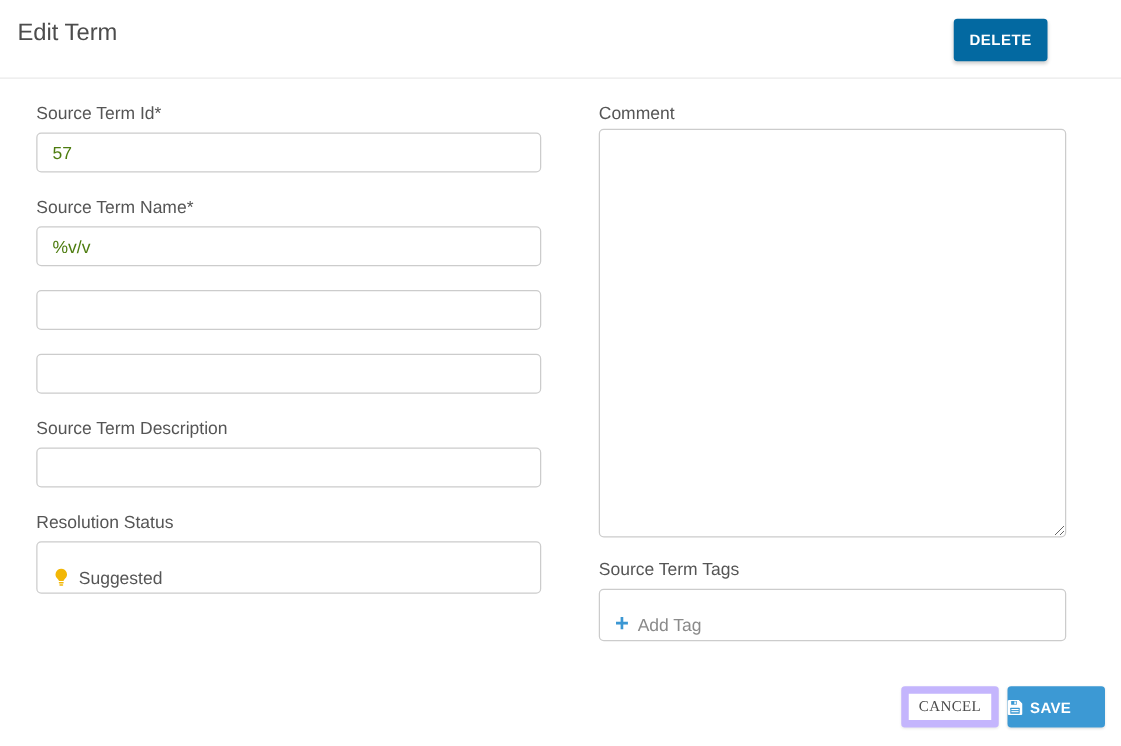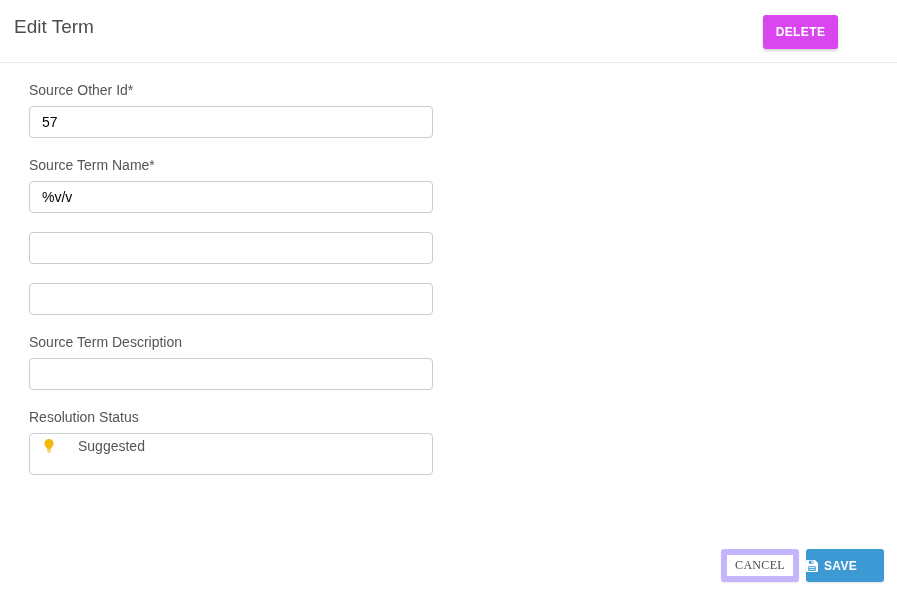--- a/index.html
+++ b/index.html
@@ -23,21 +23,21 @@
     font-weight: 400;
     color: #4c4c4c;
     text-align: right;
   }
   .btn-delete {
     position: absolute;
     top: 15px;
     right: 59px;
     width: 75px;
     height: 34px;
-    background: #d946ef;
+    background: #0369a1;
     color: #fff;
     border: none;
     border-radius: 3px;
     font-family: inherit;
     font-size: 12px;
     font-weight: 700;
     letter-spacing: 0.4px;
     cursor: pointer;
     box-shadow: 0 2px 3px rgba(0,0,0,0.18);
   }
@@ -68,31 +68,31 @@
     line-height: 17px;
     margin-bottom: 7px;
   }
   .text-input {
     display: block;
     width: 100%;
     height: 31px;
     padding: 15px 12px;
     font-family: inherit;
     font-size: 14px;
-    color: #000000;
+    color: #4d7c0f;
     border: 1px solid #ccc;
     border-radius: 4px;
     background: #fff;
     margin-bottom: 19px;
     outline: none;
   }
   .input-like {
     display: flex;
-    align-items: flex-end;
-    gap: 22px;
+    align-items: flex-start;
+    gap: 7px;
     width: 100%;
     height: 31px;
     padding: 20px 12px;
     font-size: 14px;
     color: #555;
     border: 1px solid #ccc;
     border-radius: 4px;
     background: #fff;
     cursor: text;
   }
@@ -166,21 +166,21 @@
 <div class="page">
 
   <h1 class="page-title">Edit Term</h1>
 
   <button class="btn-delete">DELETE</button>
 
   <div class="header-divider"></div>
 
   <div class="col-left">
 
-    <label class="field-label">Source Other Id*</label>
+    <label class="field-label">Source Term Id*</label>
     <input class="text-input" type="text" value="57" style="">
 
     <label class="field-label">Source Term Name*</label>
     <input class="text-input" type="text" value="%v/v" style="">
 
     <input class="text-input" type="text" value="" style="">
 
     <input class="text-input" type="text" value="" style="">
 
     <label class="field-label">Source Term Description</label>
@@ -193,20 +193,32 @@
           <path fill="#f2b707" d="M8 1a5.2 5.2 0 0 0-3.2 9.3c.6.5 1 1.2 1.1 2h4.2c.1-.8.5-1.5 1.1-2A5.2 5.2 0 0 0 8 1z"></path>
           <rect x="5.7" y="13.1" width="4.6" height="1.4" rx="0.7" fill="#f2b707"></rect>
           <rect x="6.2" y="15.2" width="3.6" height="1.3" rx="0.65" fill="#f2b707"></rect>
         </svg>
       </span>
       <span>Suggested</span>
     </div>
 
   </div>
 
+  <div class="col-right">
+
+    <label class="field-label comment-label">Comment</label>
+    <textarea class="comment-textarea" style=""></textarea>
+
+    <label class="field-label">Source Term Tags</label>
+    <div class="input-like">
+      <span class="plus-icon">+</span>
+      <span class="placeholder-text">Add Tag</span>
+    </div>
+
+  </div>
 
   <div class="footer-actions">
     <button class="btn-cancel">CANCEL</button>
     <button class="btn-save">
       <span class="save-glyph">
         <svg viewBox="0 0 14 14" width="12" height="12" aria-hidden="true">
           <path fill="#ffffff" d="M1.5 0h9L14 3.5V12.5A1.5 1.5 0 0 1 12.5 14h-11A1.5 1.5 0 0 1 0 12.5v-11A1.5 1.5 0 0 1 1.5 0z"></path>
           <rect x="3.4" y="0.9" width="5.2" height="3.6" rx="0.4" fill="#3c99d4"></rect>
           <rect x="6.4" y="1.5" width="1.4" height="2.4" rx="0.2" fill="#ffffff"></rect>
           <rect x="2.6" y="7.2" width="8.8" height="5.6" rx="0.5" fill="#3c99d4"></rect>

